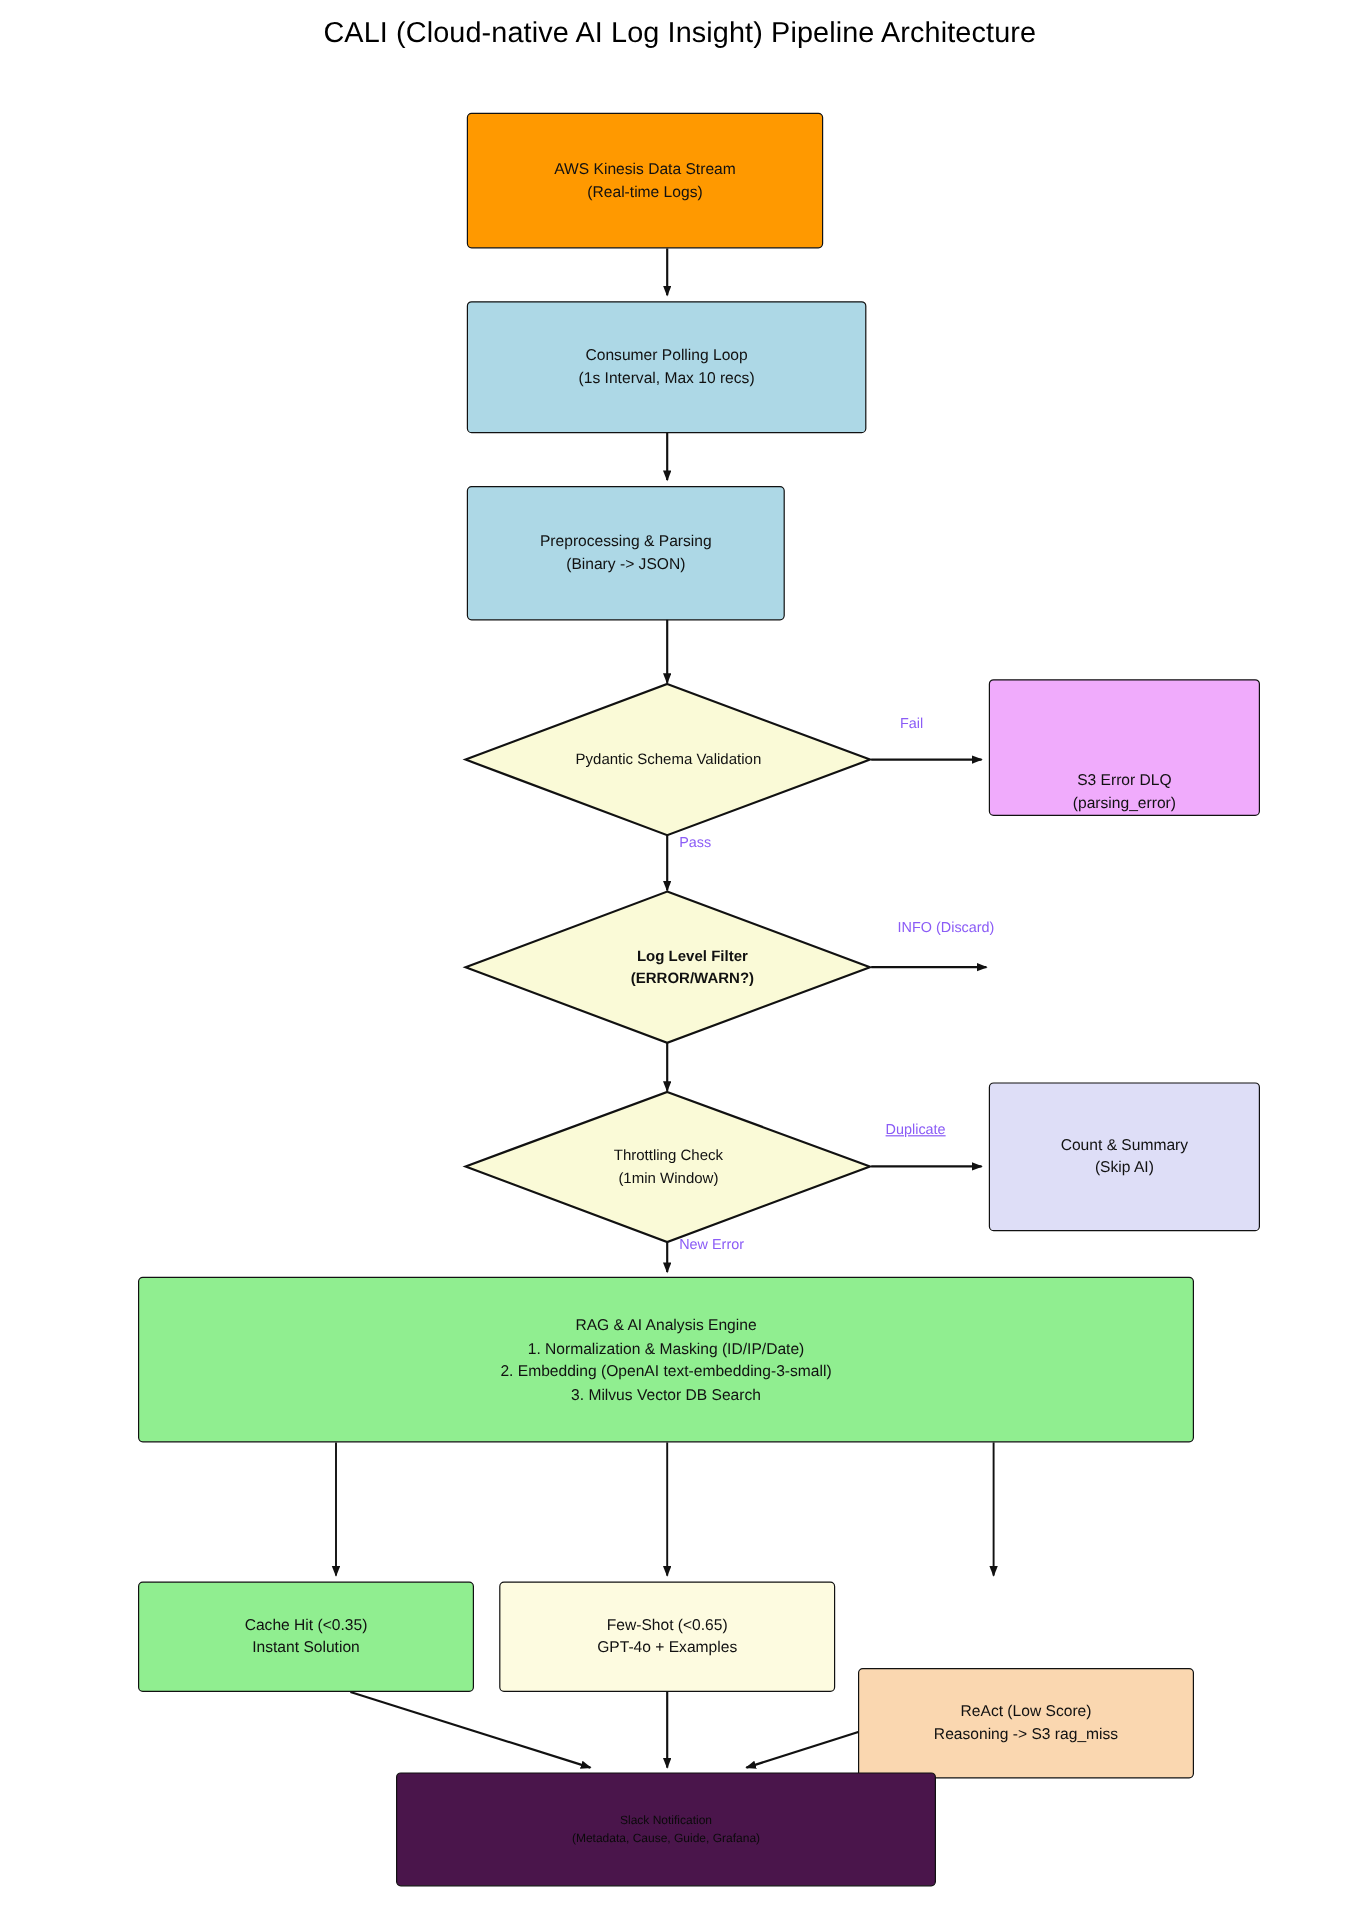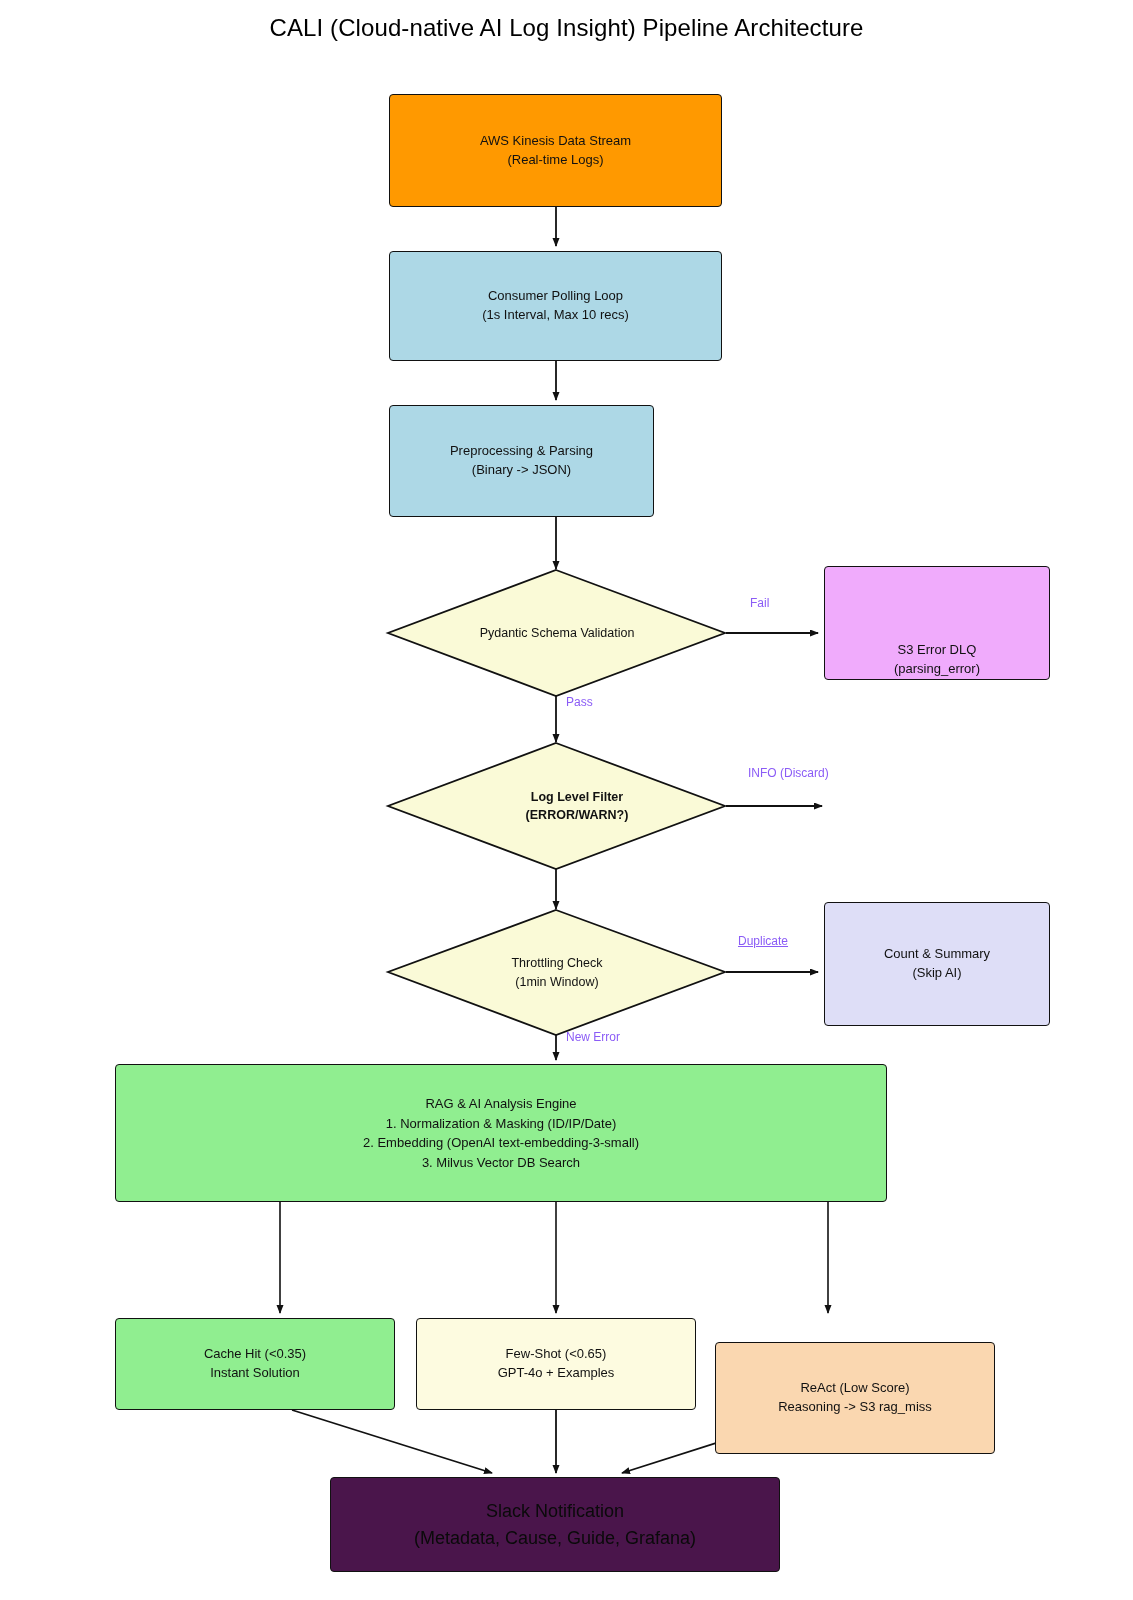--- a/index.html
+++ b/index.html
@@ -69,21 +69,21 @@
     color: #8b5cf6;
     font-family: "Liberation Sans", sans-serif;
     white-space: nowrap;
   }
   .rag-text {
     font-size: 13px;
     line-height: 1.5;
   }
   .slack-text {
     color: #0a0a0a;
-    font-size: 18px;
+    font-size: 10px;
     line-height: 1.5;
   }
 </style>
 </head>
 <body>
 
 <div id="diagram-title">CALI (Cloud-native AI Log Insight) Pipeline Architecture</div>
 
 <svg class="svg-layer" viewBox="0 0 1133 1600">
   <defs>
@@ -116,21 +116,21 @@
 
   <line x1="292" y1="1410" x2="492" y2="1473" stroke="#111111" stroke-width="1.8" marker-end="url(#arrow)"></line>
   <line x1="556" y1="1410" x2="556" y2="1473" stroke="#111111" stroke-width="1.8" marker-end="url(#arrow)"></line>
   <line x1="820" y1="1410" x2="622" y2="1473" stroke="#111111" stroke-width="1.8" marker-end="url(#arrow)"></line>
 
   <polygon points="556,570 725,633 556,696 388,633" fill="#FAFAD7" stroke="#111111" stroke-width="1.8"></polygon>
   <polygon points="556,743 725,806 556,869 388,806" fill="#FAFAD7" stroke="#111111" stroke-width="1.8"></polygon>
   <polygon points="556,910 725,972 556,1035 388,972" fill="#FAFAD7" stroke="#111111" stroke-width="1.8"></polygon>
 </svg>
 
-<div class="node" style="left:389px; top:94px; width:333px; height:113px; background:#FF9900;">
+<div class="node" style="left:389px; top:94px; width:297px; height:113px; background:#FF9900;">
   <span>AWS Kinesis Data Stream
 (Real-time Logs)</span>
 </div>
 
 <div class="node" style="left:389px; top:251px; width:333px; height:110px; background:#ADD8E6;">
   <span>Consumer Polling Loop
 (1s Interval, Max 10 recs)</span>
 </div>
 
 <div class="node" style="left:389px; top:405px; width:265px; height:112px; background:#ADD8E6;">
@@ -155,38 +155,38 @@
 <div class="diamond-wrap" style="left:388px; top:910px; width:338px; height:125px;">
   <span class="diamond-label">Throttling Check
 (1min Window)</span>
 </div>
 
 <div class="node" style="left:824px; top:902px; width:226px; height:124px; background:#DEDEF7;">
   <span>Count &amp; Summary
 (Skip AI)</span>
 </div>
 
-<div class="node" style="left:115px; top:1064px; width:772px; height:138px; background:#90EE90;">
+<div class="node" style="left:115px; top:1064px; width:880px; height:138px; background:#90EE90;">
   <span class="rag-text">RAG &amp; AI Analysis Engine
 1. Normalization &amp; Masking (ID/IP/Date)
 2. Embedding (OpenAI text-embedding-3-small)
 3. Milvus Vector DB Search</span>
 </div>
 
 <div class="node" style="left:115px; top:1318px; width:280px; height:92px; background:#90EE90;">
   <span>Cache Hit (&lt;0.35)
 Instant Solution</span>
 </div>
 
 <div class="node" style="left:416px; top:1318px; width:280px; height:92px; background:#FDFBE0;">
   <span>Few-Shot (&lt;0.65)
 GPT-4o + Examples</span>
 </div>
 
-<div class="node" style="left:715px; top:1342px; width:280px; height:112px; background:#FAD7B0;">
+<div class="node" style="left:715px; top:1390px; width:280px; height:92px; background:#FAD7B0;">
   <span>ReAct (Low Score)
 Reasoning -&gt; S3 rag_miss</span>
 </div>
 
 <div class="node" style="left:330px; top:1477px; width:450px; height:95px; background:#4A154B;">
   <span class="slack-text">Slack Notification
 (Metadata, Cause, Guide, Grafana)</span>
 </div>
 
 <div class="edge-label" style="left:750px; top:596px;">Fail</div>

